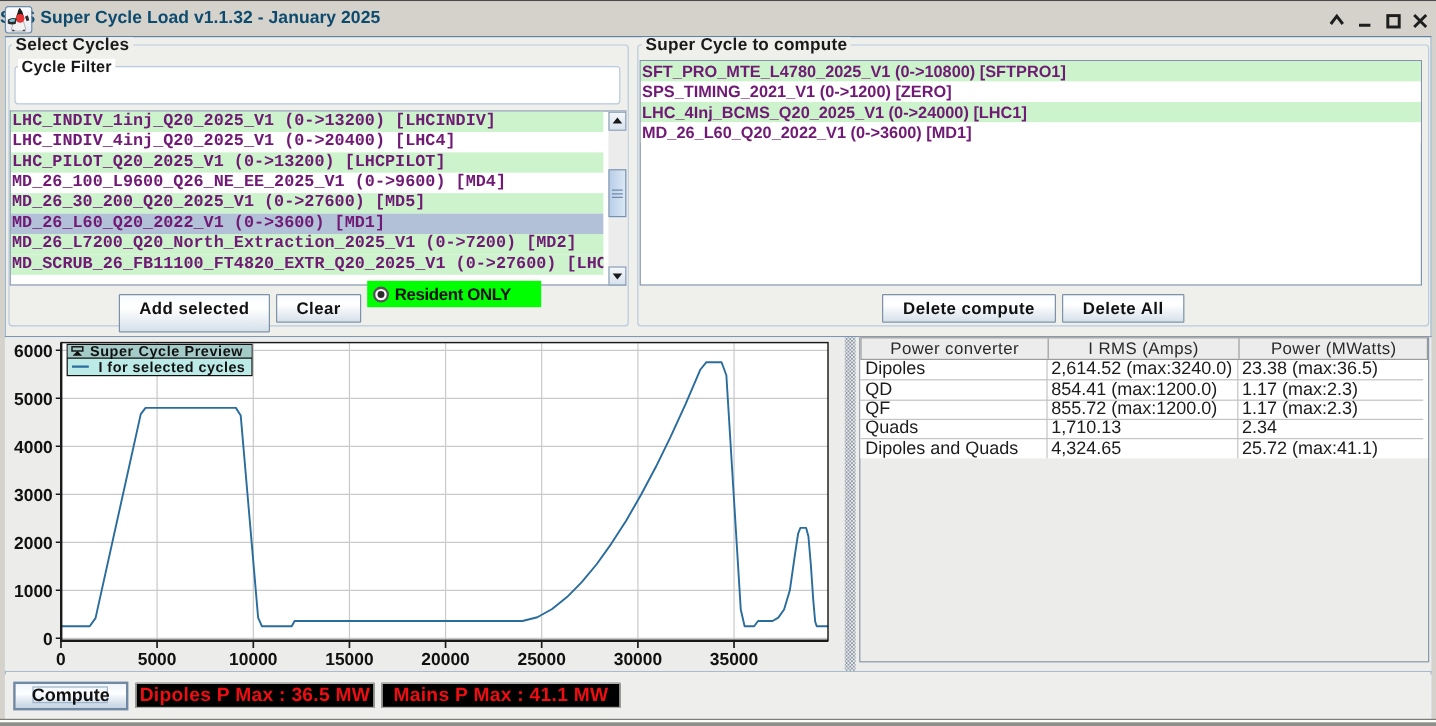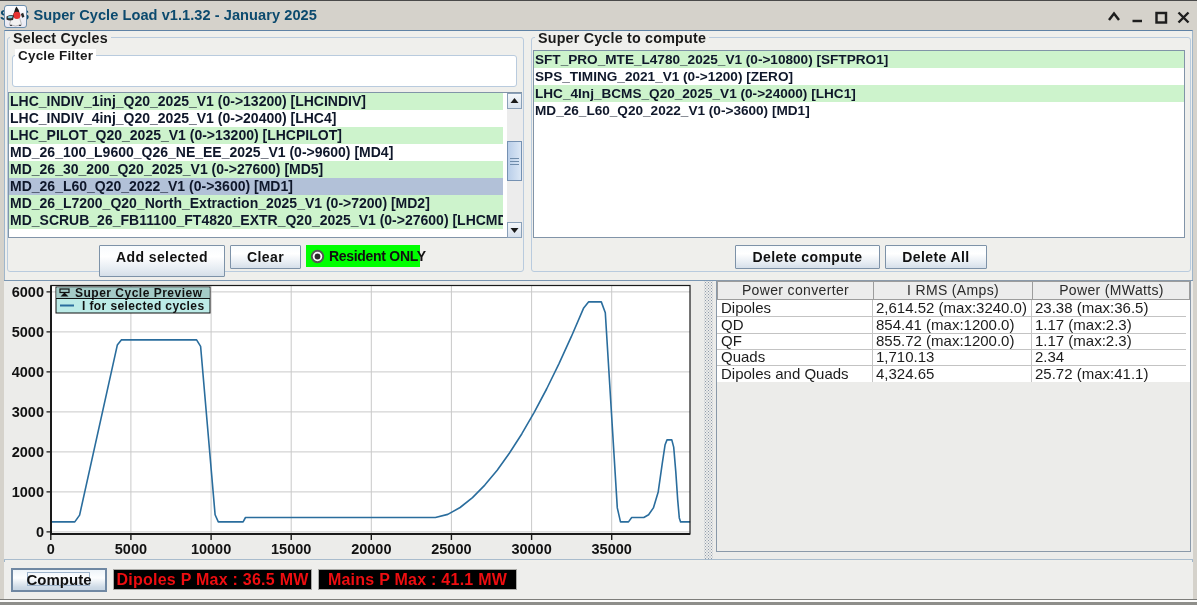--- a/index.html
+++ b/index.html
@@ -10,21 +10,21 @@
 #titlebar { left:0; top:1px; width:1197px; height:29px; background:#d5d2cb; }
 #title { left:0; top:6px; width:1134px; text-align:left; font-size:14.6px; font-weight:bold; color:#0c4a6e; letter-spacing:0.05px; }
 #iconbtn { left:4px; top:4px; width:23px; height:23px; background:linear-gradient(#fdfdff,#e8e8f2); border:1px solid #6d8fae; border-radius:3px; }
 #content { left:4px; top:30px; width:1189px; height:569px; background:#efefec; border-top:1px solid #5f82a5; border-left:1px solid #9fb6cb; border-right:1px solid #9fb6cb; }
 
 .tpanel { border:1px solid #b9cbde; border-radius:3px; }
 .ptitle { font-size:14.3px; font-weight:bold; color:#1a1a1a; background:#efefec; padding:0 3px; line-height:14px; letter-spacing:0.2px;text-align:center; }
 
 .listbox { background:#fff; border:1px solid #8194a8; }
 .rlist .row { font-size:13.6px; }
-.row { height:17px; line-height:17px; font-size:14px; font-weight:bold; color:#0f172a; padding-left:1px; white-space:nowrap; overflow:hidden; }
+.row { height:17px; line-height:17px; font-size:14px; font-weight:bold; color:#701a75; padding-left:1px; white-space:nowrap; overflow:hidden; }
 .g { background:#cdf3cc; }
 .w { background:#ffffff; }
 .sel { background:#b2c1d8; }
 
 .btn { background:linear-gradient(#f8fbfd,#ffffff 35%,#e3eaf1 80%,#d5dfe9); border:1.5px solid #7d92a8; font-size:14px; font-weight:bold; color:#111; text-align:center; border-radius:1px; letter-spacing:0.4px; }
 
 .sbbtn { background:linear-gradient(#f4f7fa,#d8e2ee); border:1px solid #8aa0b8; position:absolute; width:15px; height:16px; }
 
 .tcell { font-size:15px; color:#1c1c1c; white-space:nowrap; }
 .thead { font-size:14px; color:#2a2a2a; white-space:nowrap; letter-spacing:0.35px; }
@@ -58,21 +58,21 @@
 <div id="content" class="abs"></div>
 
 <div class="abs tpanel" style="left:7px; top:37px; width:517px; height:235px;"></div>
 <div class="abs ptitle" style="left:10px; top:31px;">Select Cycles</div>
 
 <div class="abs" style="left:13px; top:56px; width:503px; height:30px; background:#fff;"></div>
 <div class="abs tpanel" style="left:12px; top:55px; width:505px; height:32px;"></div>
 <div class="abs" style="left:15px; top:49px; font-size:13.5px; font-weight:bold; color:#1a1a1a; background:#fff; padding:0 3px; line-height:13px; letter-spacing:0.2px;">Cycle Filter</div>
 
 <div class="abs listbox" style="left:8px; top:92px; width:514px; height:146px;">
-  <div class="abs" style="left:0; top:0; width:494px; height:144px; overflow:hidden;">
+  <div class="abs" style="left:0; top:0; width:494px; height:144px; overflow:hidden;font-family:Liberation Mono, monospace;">
     <div class="row g">LHC_INDIV_1inj_Q20_2025_V1 (0-&gt;13200) [LHCINDIV]</div>
     <div class="row w">LHC_INDIV_4inj_Q20_2025_V1 (0-&gt;20400) [LHC4]</div>
     <div class="row g">LHC_PILOT_Q20_2025_V1 (0-&gt;13200) [LHCPILOT]</div>
     <div class="row w">MD_26_100_L9600_Q26_NE_EE_2025_V1 (0-&gt;9600) [MD4]</div>
     <div class="row g">MD_26_30_200_Q20_2025_V1 (0-&gt;27600) [MD5]</div>
     <div class="row sel">MD_26_L60_Q20_2022_V1 (0-&gt;3600) [MD1]</div>
     <div class="row g">MD_26_L7200_Q20_North_Extraction_2025_V1 (0-&gt;7200) [MD2]</div>
     <div class="row g">MD_SCRUB_26_FB11100_FT4820_EXTR_Q20_2025_V1 (0-&gt;27600) [LHCMD2]</div>
   </div>
 
@@ -87,21 +87,21 @@
     <svg width="13" height="38" viewBox="0 0 13 38">
         <g stroke="#6f8cab" stroke-width="1">
           <path d="M2 16.5 h9 M2 19.5 h9 M2 22.5 h9"></path>
         </g>
       </svg>
   </div>
 </div>
 
 <div class="abs btn" style="left:99px; top:245px; width:126px; height:32px; line-height:22px;">Add selected</div>
 <div class="abs btn" style="left:230px; top:245px; width:71px; height:24px; line-height:22px;">Clear</div>
-<div class="abs" style="left:306px; top:245px; width:114px; height:22px; background:#00ff00;">
+<div class="abs" style="left:306px; top:234px; width:145px; height:22px; background:#00ff00;">
   <svg class="abs" style="left:4px; top:4px;" width="15" height="15" viewBox="0 0 15 15">
     <circle cx="7.5" cy="7.5" r="5.7" fill="#fbfbfb" stroke="#555555" stroke-width="1.9"></circle>
     <circle cx="7.5" cy="7.5" r="2.9" fill="#2b2b2b"></circle>
   </svg>
   <div class="abs" style="left:23px; top:0; height:22px; line-height:22px; font-size:14px; font-weight:bold; color:#111; white-space:nowrap; letter-spacing:-0.3px;">Resident ONLY</div>
 </div>
 
 <div class="abs tpanel" style="left:531px; top:37px; width:660px; height:235px;"></div>
 <div class="abs ptitle" style="left:535px; top:31px;">Super Cycle to compute</div>
 <div class="abs listbox rlist" style="left:533px; top:50px; width:652px; height:188px;">

